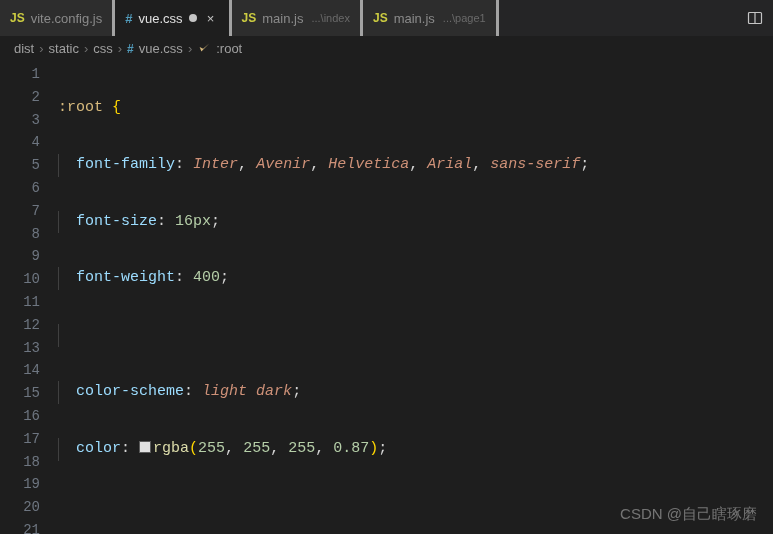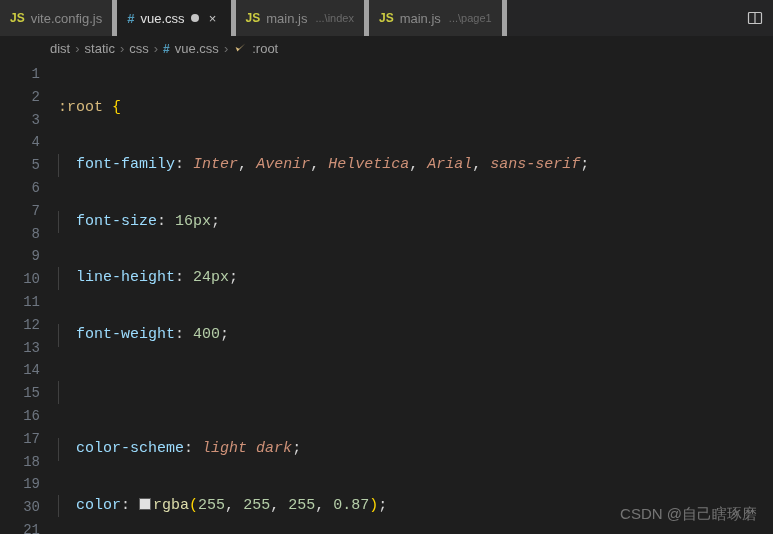--- a/index.html
+++ b/index.html
@@ -12,21 +12,21 @@
     overflow: hidden;
     position: relative;
   }
 
   
   .tabs { display: flex; background: #252526; height: 36px; align-items: stretch; }
   .tab {
     display: flex; align-items: center;
     padding: 0 10px; gap: 6px;
     background: #2d2d2d;
-    border-right: 5px solid #a3a3a3;
+    border-right: 3px solid #a3a3a3;
     color: #8a8a8a;
     font-family: 'Segoe UI', sans-serif; font-size: 13px;
     cursor: pointer;
     position: relative;
   }
   .tab.active { background: #1e1e1e; color: #e0e0e0; }
   .tab .close { width: 16px; text-align: center; color: #c5c5c5; visibility: hidden; }
   .tab.active .close { visibility: visible; }
   .tab .dot { width: 8px; height: 8px; border-radius: 50%; background: #c5c5c5; }
   .tab-icon-js { color: #cbcb41; font-weight: bold; font-size: 12px; font-family: sans-serif; }
@@ -38,21 +38,20 @@
     color: #c5c5c5; background: #252526;
   }
 
   
   .breadcrumb {
     display: flex; align-items: center;
     padding: 4px 14px; gap: 5px;
     background: #1e1e1e;
     font-family: 'Segoe UI', sans-serif; font-size: 13px;
     color: #a0a0a0;
-    margin-left: 36px;
   }
   .breadcrumb .sep { color: #6e6e6e; }
   .bc-icon-css { color: #519aba; font-weight: bold; font-size: 12px; }
   .bc-icon-sel { color: #d7ba7d; }
 
   
   .editor { display: flex; height: calc(100% - 36px - 24px); }
   .gutter {
     width: 58px; text-align: right;
     padding-right: 18px; padding-top: 2px;
@@ -157,28 +156,27 @@
     <div class="ln">10</div>
     <div class="ln">11</div>
     <div class="ln">12</div>
     <div class="ln">13</div>
     <div class="ln">14</div>
     <div class="ln">15</div>
     <div class="ln">16</div>
     <div class="ln">17</div>
     <div class="ln">18</div>
     <div class="ln">19</div>
-    <div class="ln">30</div>
+    <div class="ln">20</div>
     <div class="ln">21</div>
   </div>
   <div class="code">
     <div class="line"><span class="sel">:root</span> <span class="brace">{</span></div>
     <div class="line"><span class="indent-guide"></span>  <span class="prop">font-family</span><span class="punct">:</span> <span class="val">Inter</span><span class="punct">,</span> <span class="val">Avenir</span><span class="punct">,</span> <span class="val">Helvetica</span><span class="punct">,</span> <span class="val">Arial</span><span class="punct">,</span> <span class="val">sans-serif</span><span class="punct">;</span></div>
     <div class="line"><span class="indent-guide"></span>  <span class="prop">font-size</span><span class="punct">:</span> <span class="num">16px</span><span class="punct">;</span></div>
-    <div class="line"><span class="indent-guide"></span>  <span class="prop">line-height</span><span class="punct">:</span> <span class="num">24px</span><span class="punct">;</span></div>
     <div class="line"><span class="indent-guide"></span>  <span class="prop">font-weight</span><span class="punct">:</span> <span class="num">400</span><span class="punct">;</span></div>
     <div class="line"><span class="indent-guide"></span></div>
     <div class="line"><span class="indent-guide"></span>  <span class="prop">color-scheme</span><span class="punct">:</span> <span class="val">light</span> <span class="val">dark</span><span class="punct">;</span></div>
     <div class="line"><span class="indent-guide"></span>  <span class="prop">color</span><span class="punct">:</span> <span class="swatch" style="background:rgba(255,255,255,0.87)"></span><span class="func">rgba</span><span class="brace">(</span><span class="num">255</span><span class="punct">,</span> <span class="num">255</span><span class="punct">,</span> <span class="num">255</span><span class="punct">,</span> <span class="num">0.87</span><span class="brace">)</span><span class="punct">;</span></div>
     
     
     
     
     
     

